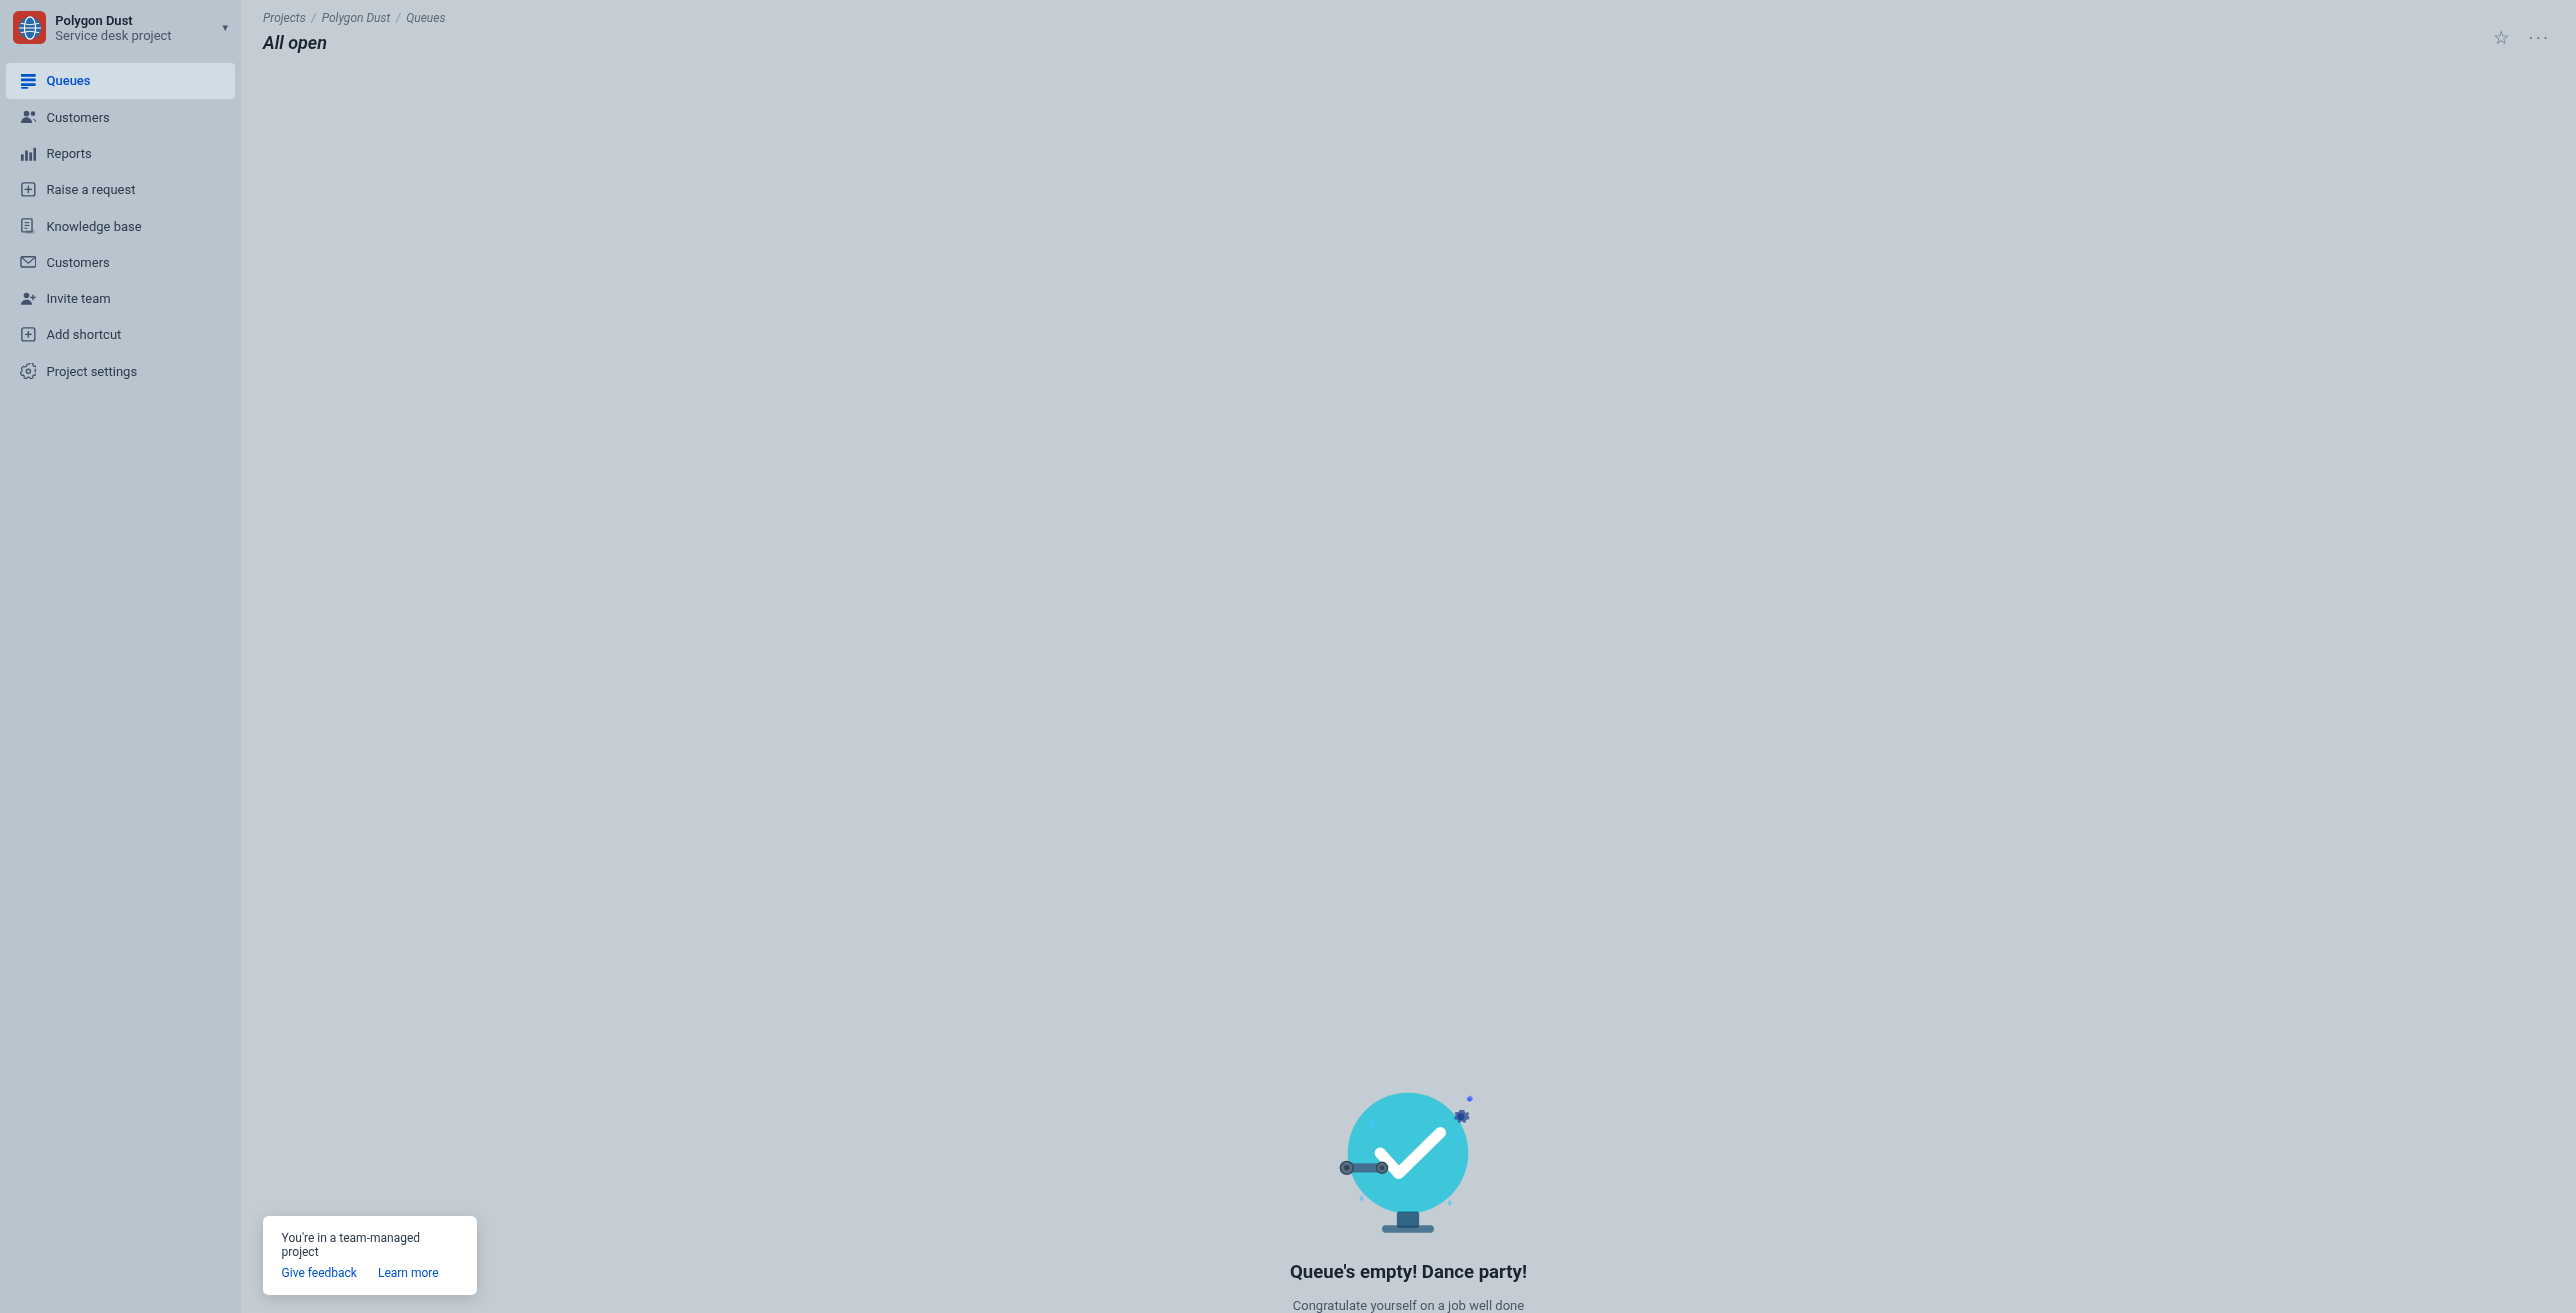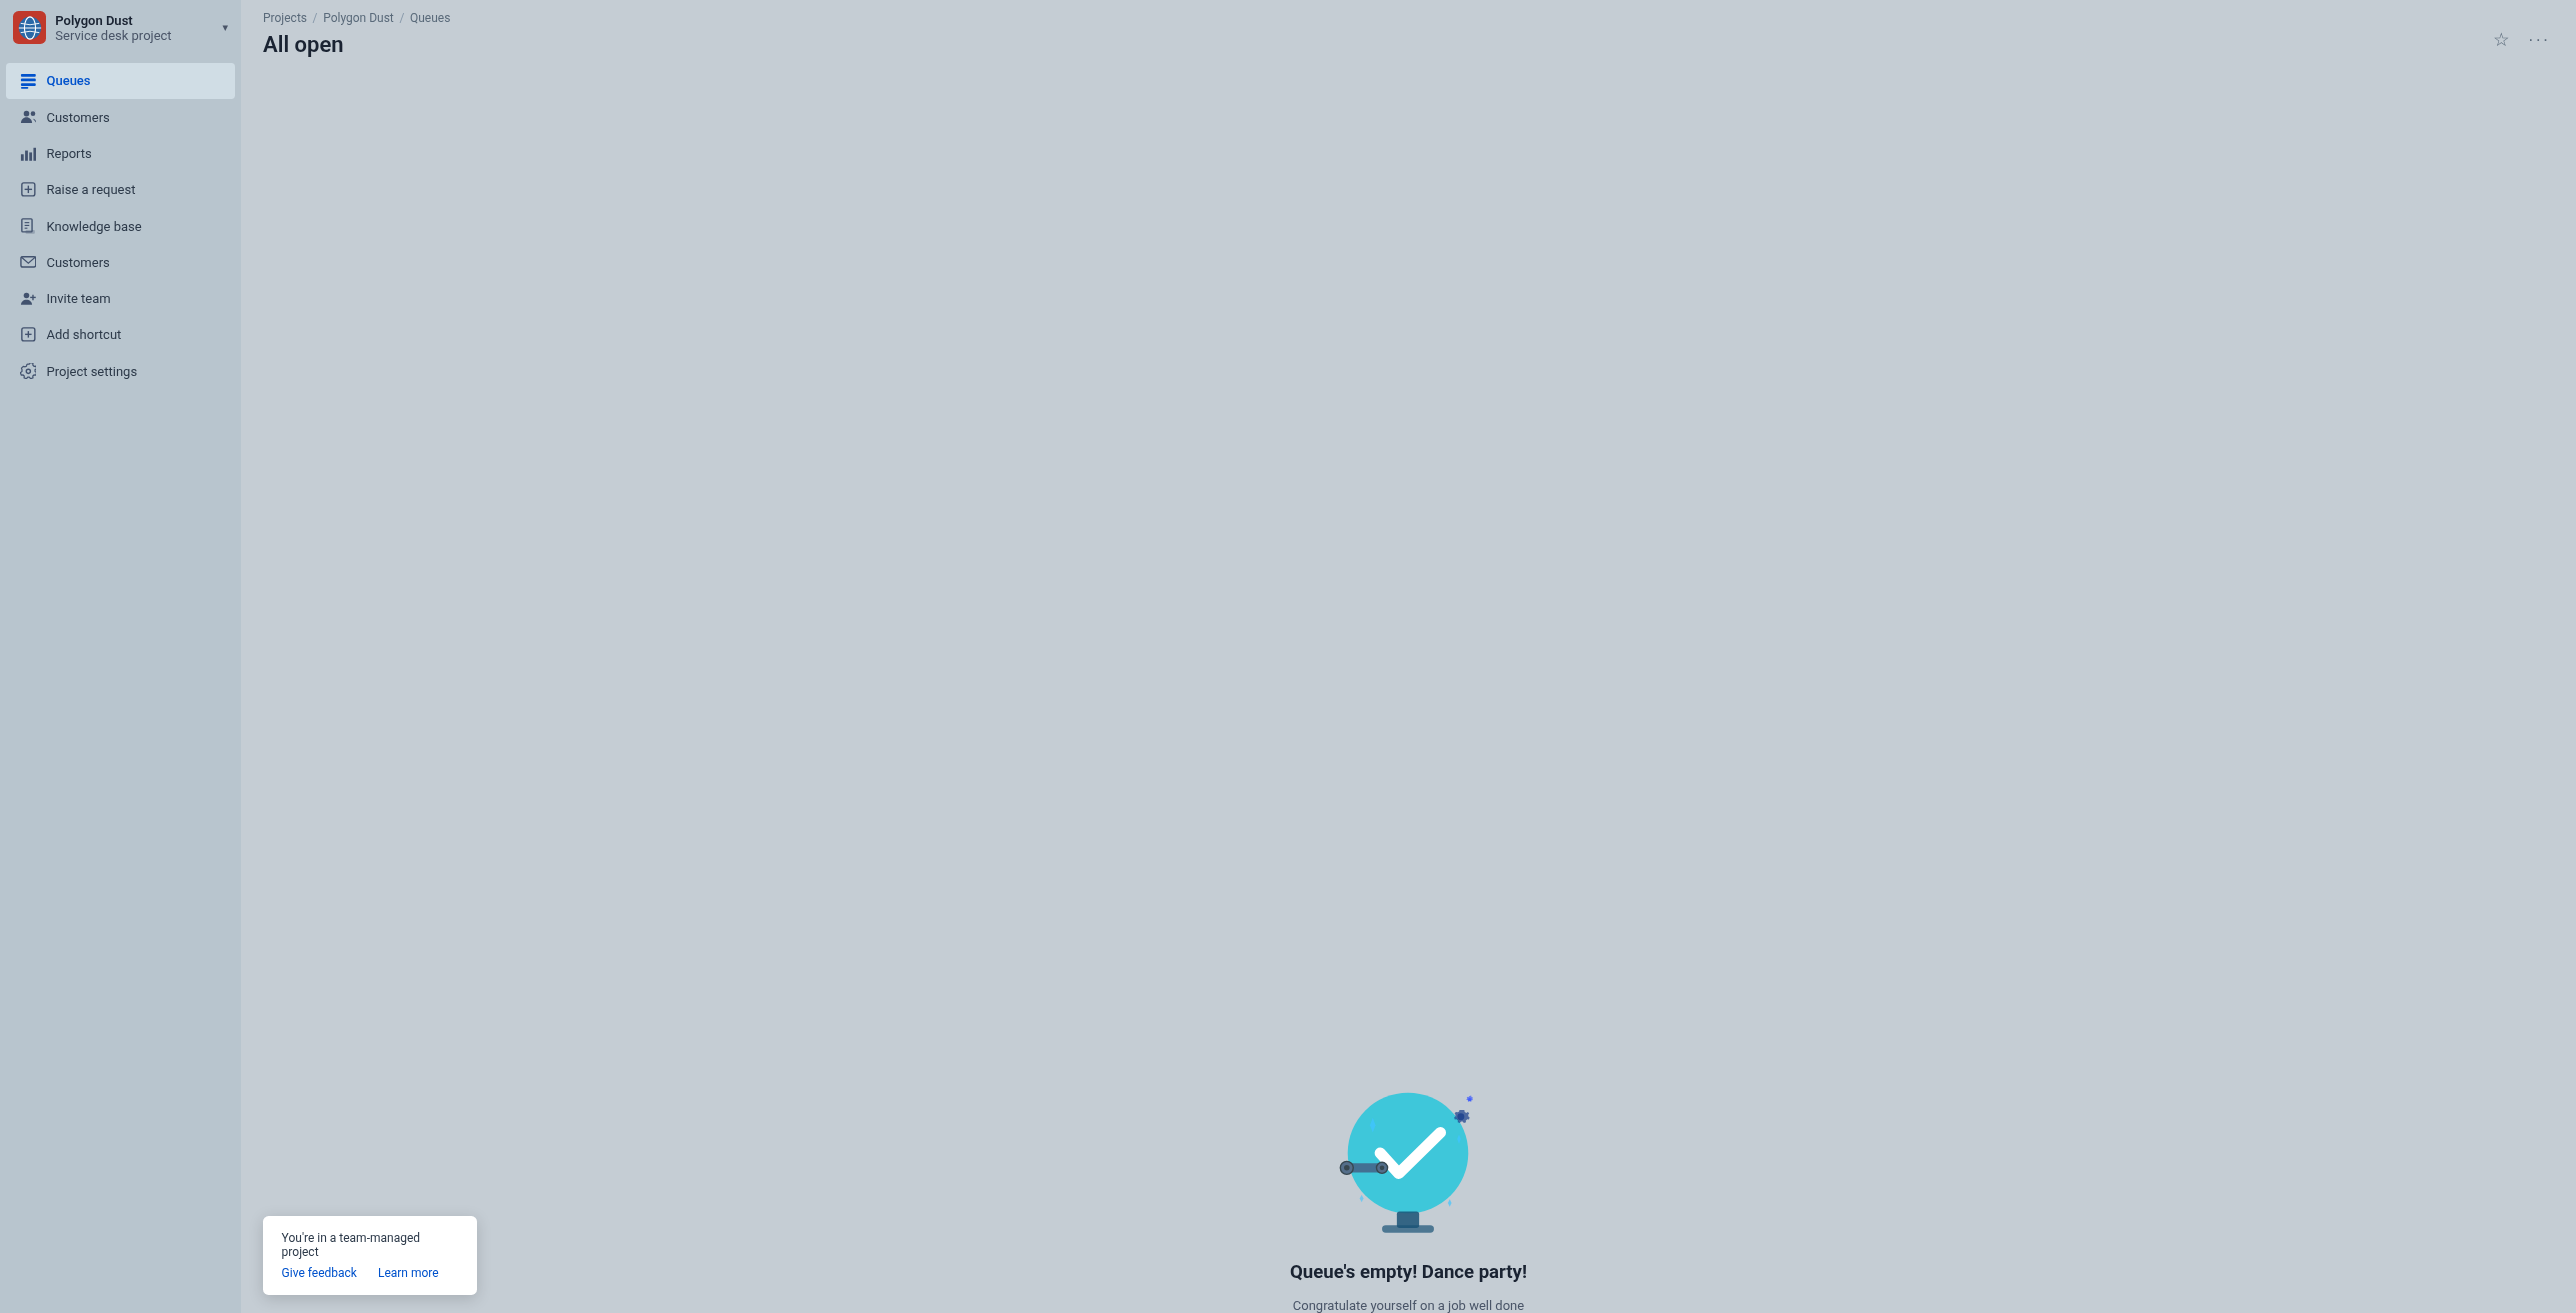--- a/index.html
+++ b/index.html
@@ -133,37 +133,39 @@
       padding: 11px 22px 0 22px;
     }
 
     .breadcrumb {
       display: flex;
       align-items: center;
       gap: 5.6px;
       font-size: 12px;
       color: #5a6a7a;
       margin-bottom: 3.7px;
+      font-style: italic;
     }
 
     .breadcrumb-sep {
       color: #8899aa;
     }
 
     .breadcrumb-link {
       color: #5a6a7a;
       text-decoration: none;
       cursor: pointer;
     }
 
     .page-title {
-      font-size: 22px;
+      font-size: 18px;
       font-weight: 600;
       color: #1a2332;
       padding: 3.7px 0 11px 0;
+      font-style: italic;
     }
 
     .topbar-actions {
       display: flex;
       align-items: center;
       gap: 11px;
     }
 
     .star-btn {
       background: none;

